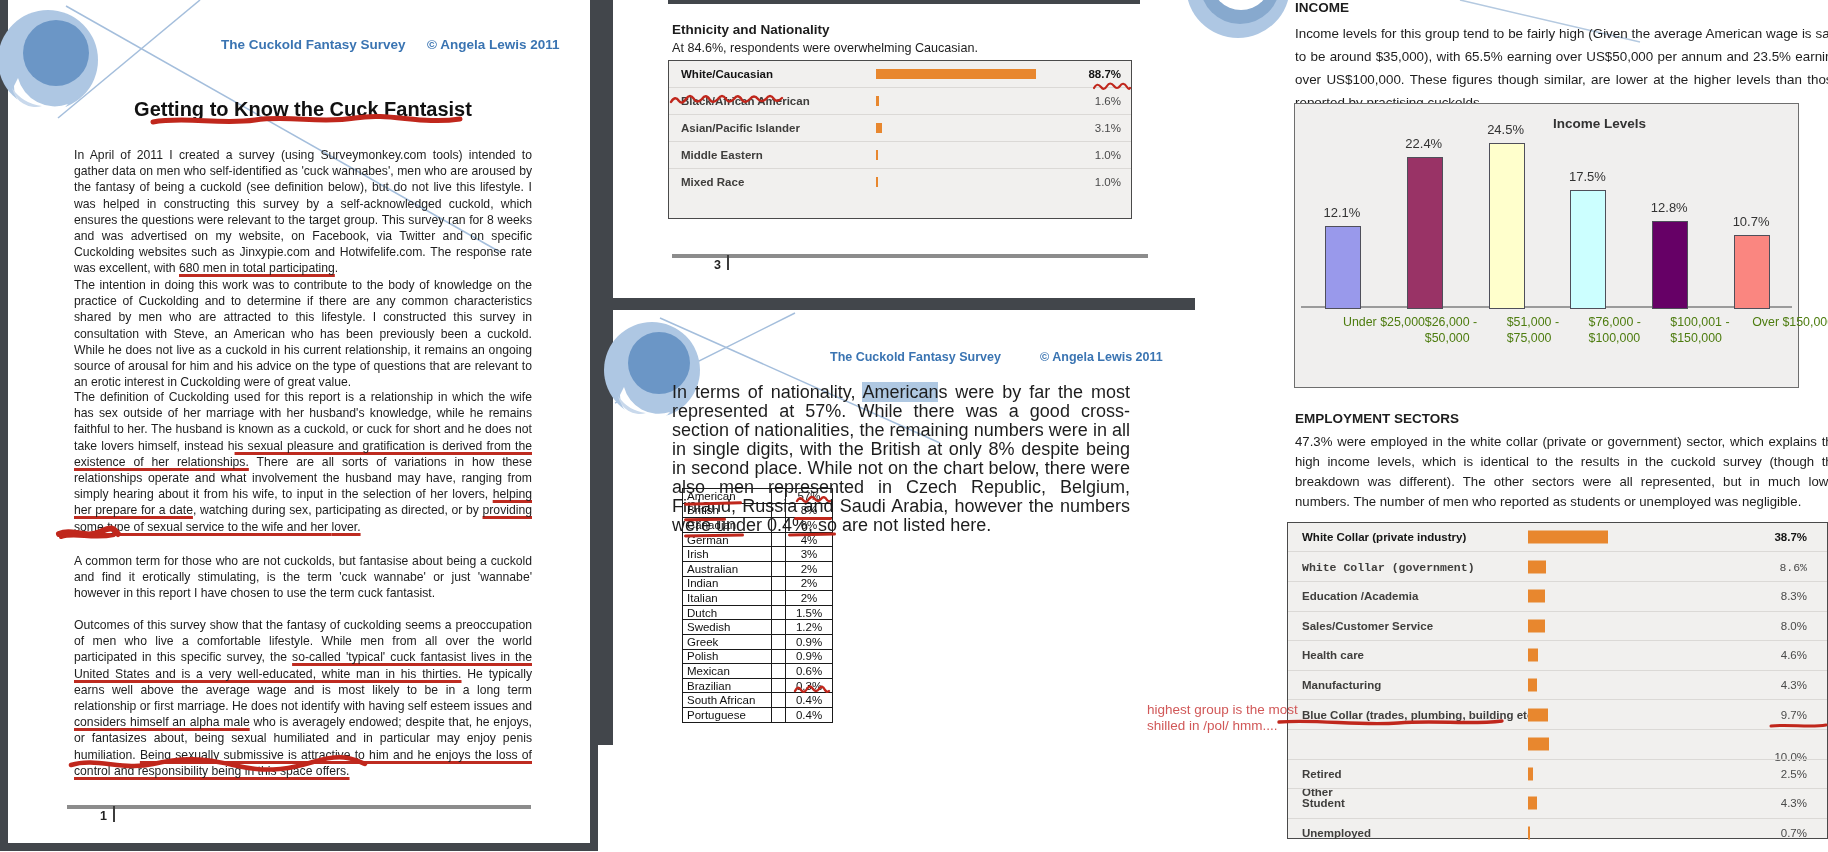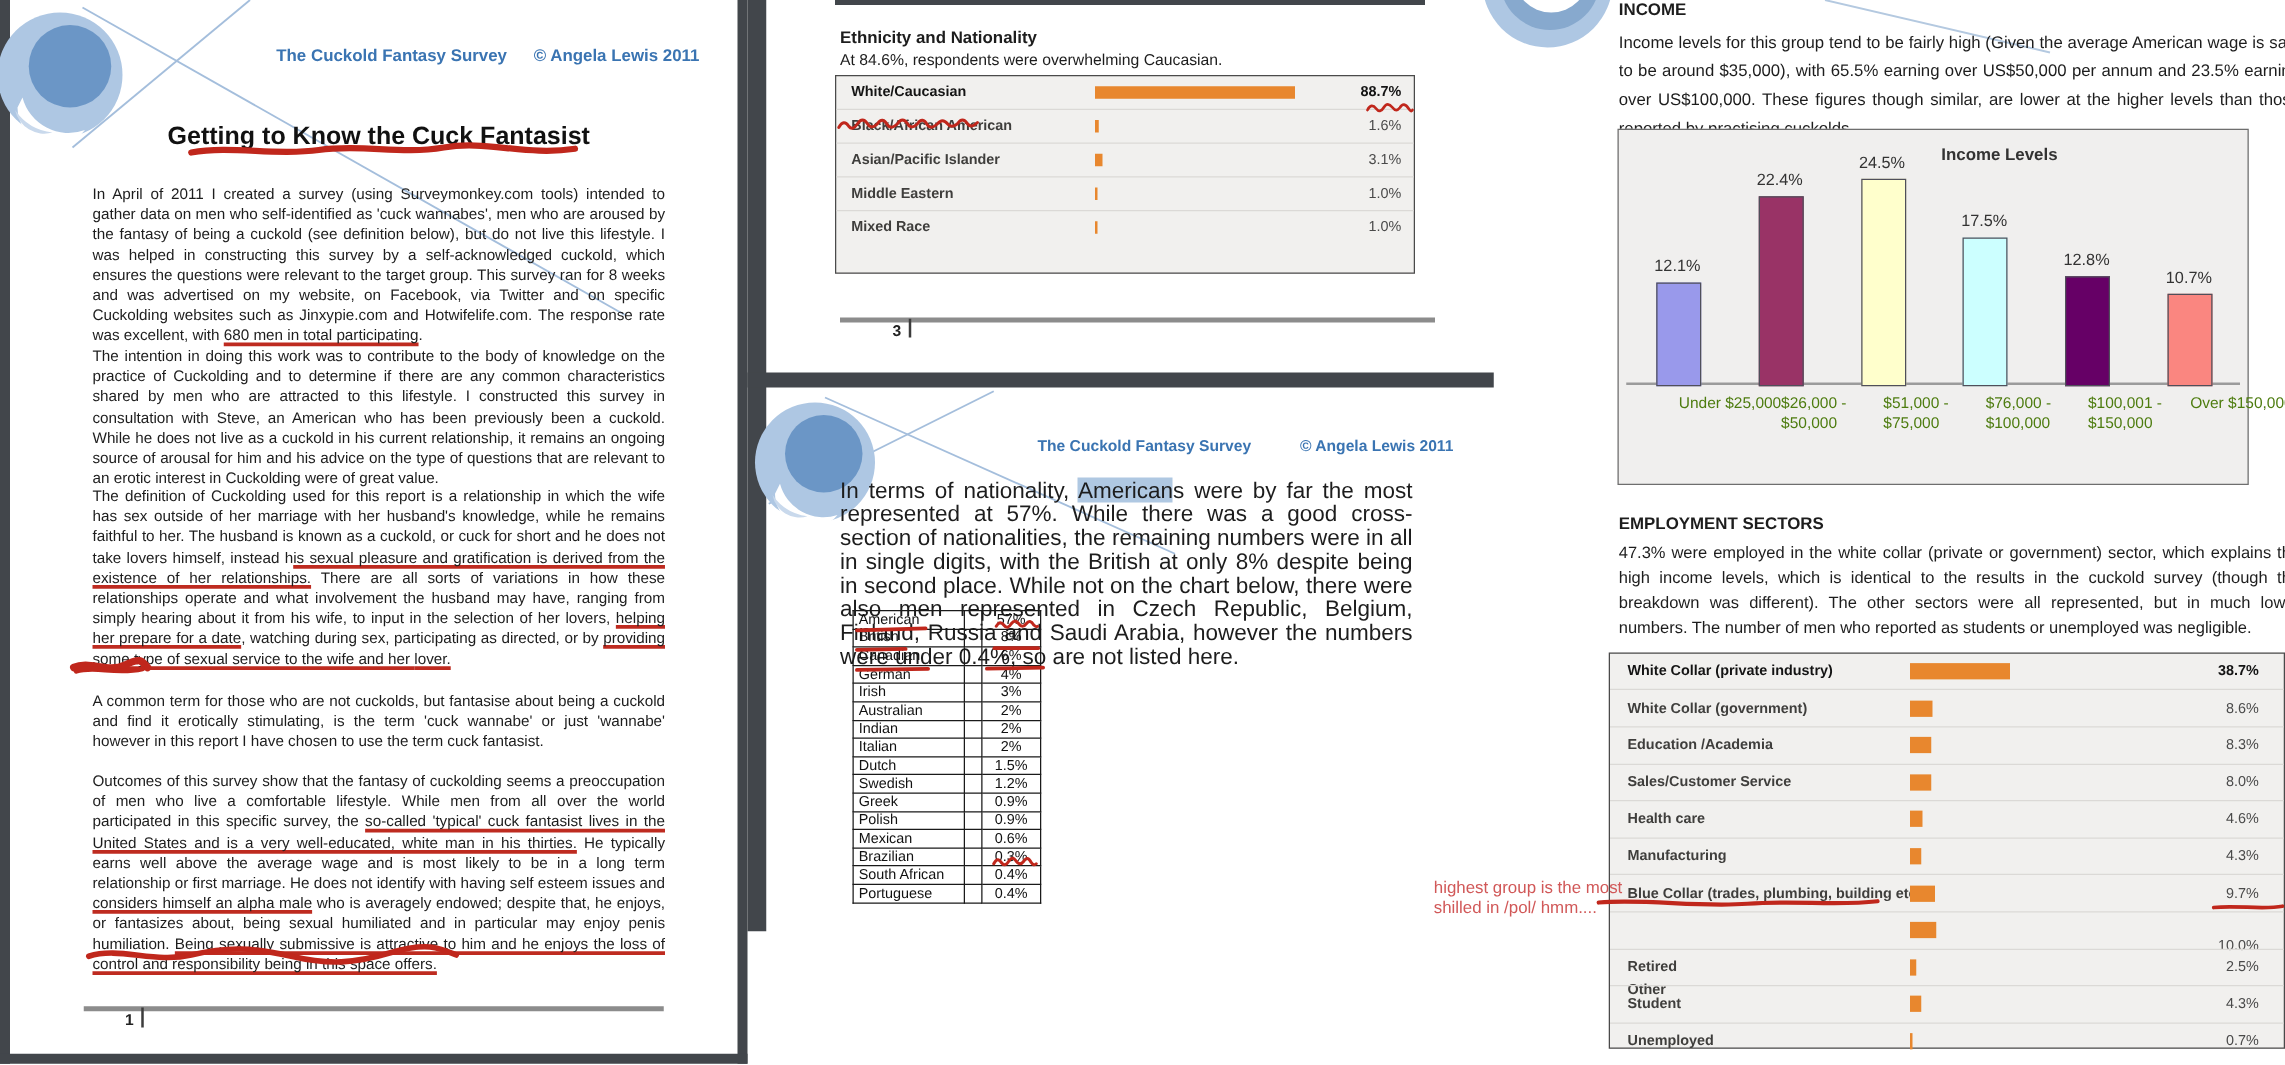--- a/index.html
+++ b/index.html
@@ -298,21 +298,21 @@
   <span class="abs" style="left:1295px;top:411px;font-size:13.5px;font-weight:bold;">EMPLOYMENT SECTORS</span>
   <div class="para" style="left:1295px;top:432px;width:545px;font-size:13.2px;line-height:20px;">47.3% were employed in the white collar (private or government) sector, which explains the high income levels, which is identical to the results in the cuckold survey (though the breakdown was different). The other sectors were all represented, but in much lower numbers. The number of men who reported as students or unemployed was negligible.</div>
 
   <div class="panel" style="left:1287px;top:522px;width:539px;height:315px;">
     <div id="employment-rows" style="position:absolute;inset:0;">
   <div class="srow first" style="height:28.4px;">
     <span class="s-label" style="left:14px;">White Collar (private industry)</span>
     <span class="s-bar" style="left:240px;width:80.109px;height:13px;background:#E8872E;"></span>
     <span class="s-value" style="right:20px;">38.7%</span>
   </div>
-  <div class="srow" style="height:28.6px;">
+  <div class="srow" style="height:28.6px;font-family:Liberation Mono, monospace;">
     <span class="s-label" style="left:14px;">White Collar (government)</span>
     <span class="s-bar" style="left:240px;width:17.802px;height:13px;background:#E8872E;"></span>
     <span class="s-value" style="right:20px;">8.6%</span>
   </div>
   <div class="srow" style="height:28.6px;">
     <span class="s-label" style="left:14px;">Education /Academia</span>
     <span class="s-bar" style="left:240px;width:17.181px;height:13px;background:#E8872E;"></span>
     <span class="s-value" style="right:20px;">8.3%</span>
   </div>
   <div class="srow" style="height:28.6px;">

